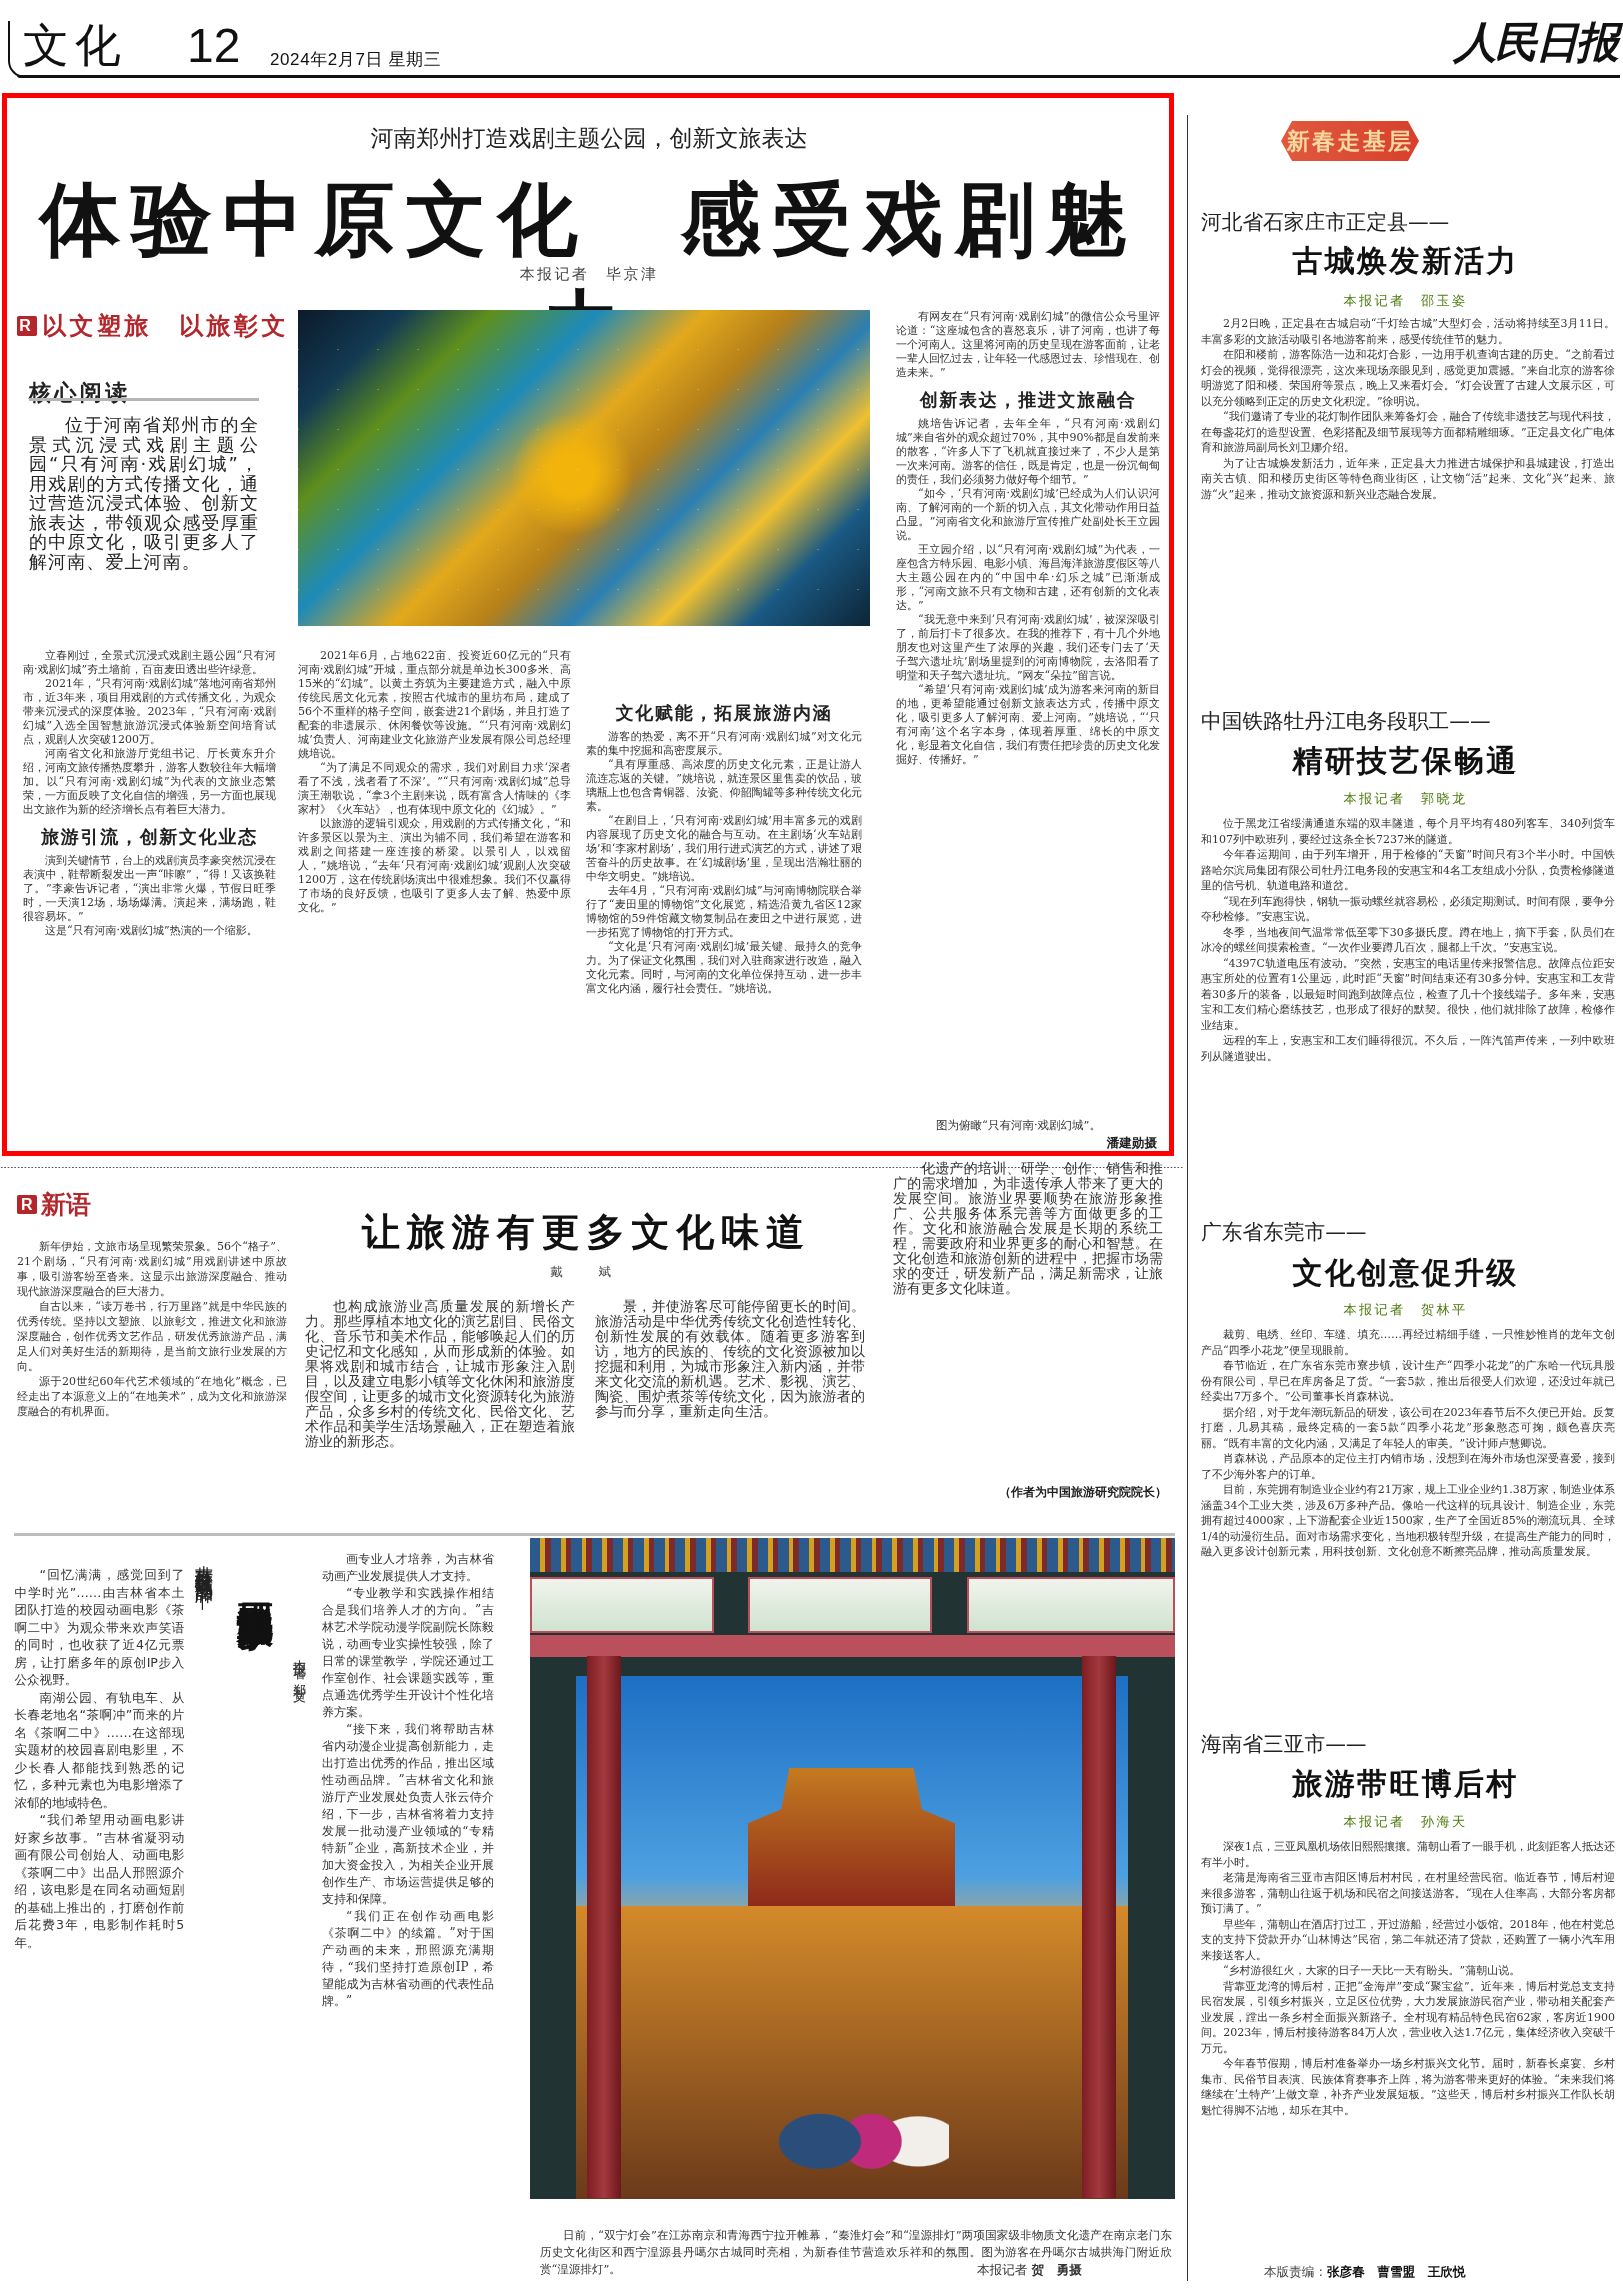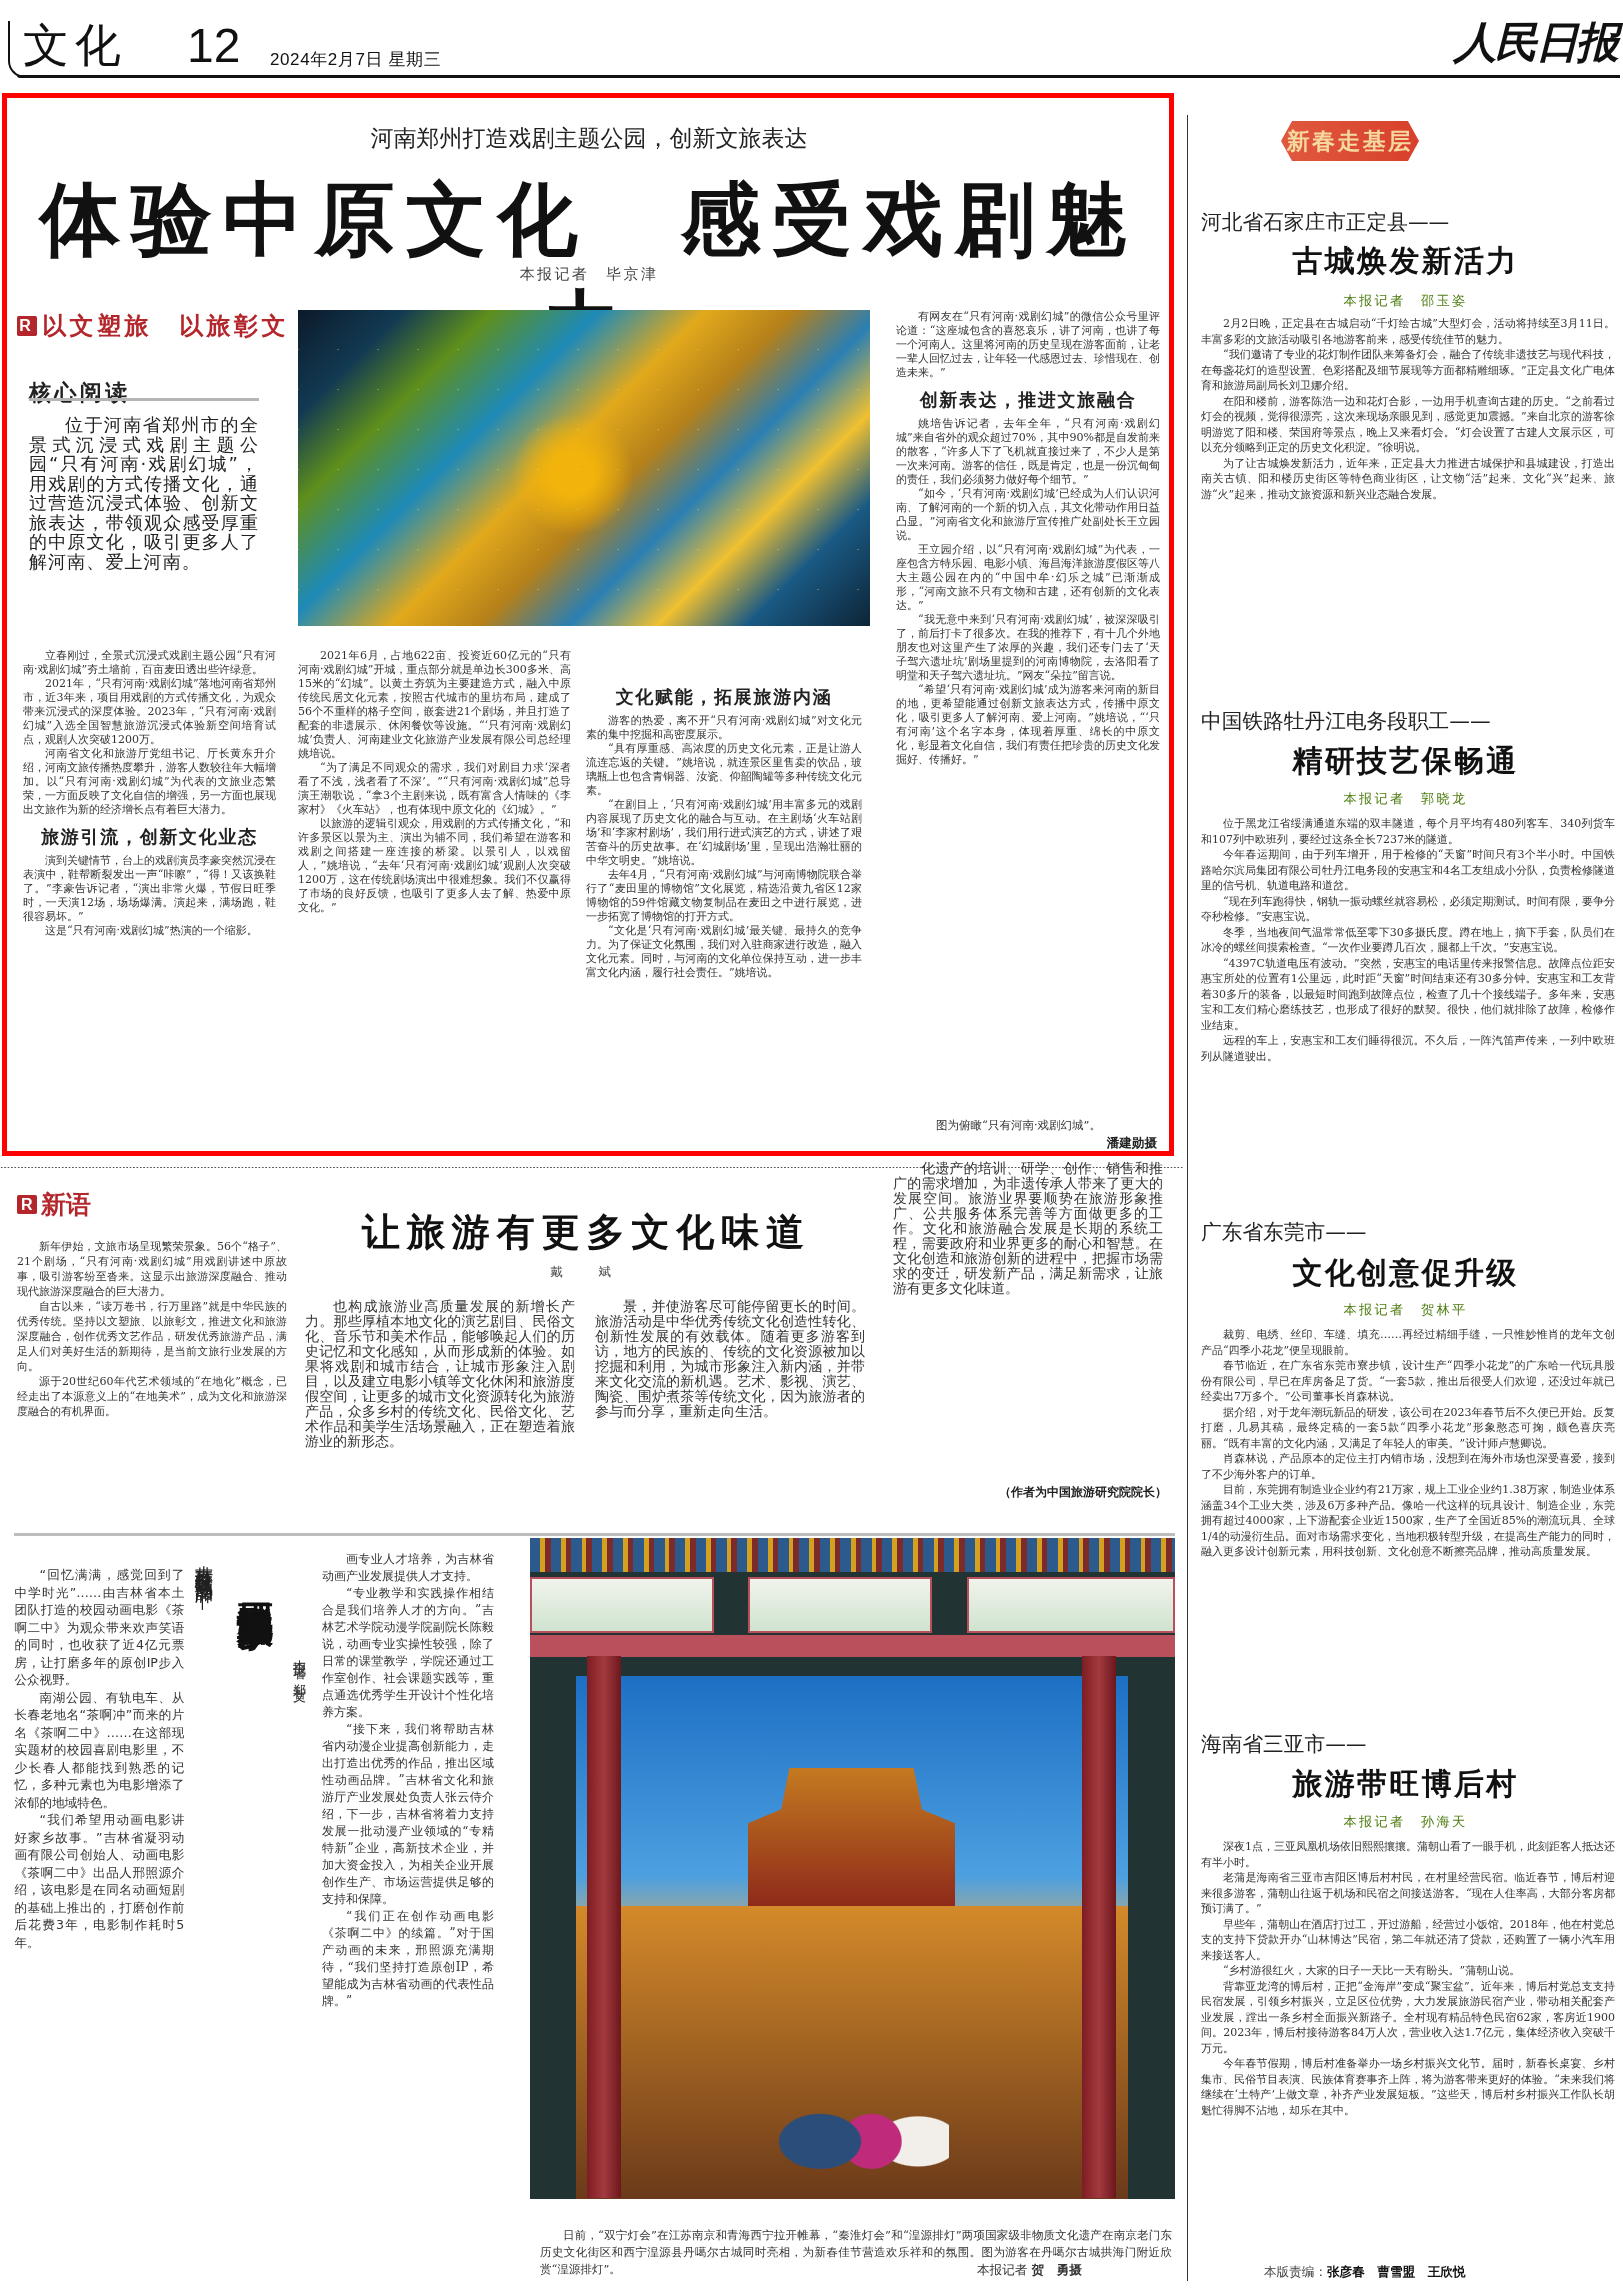--- a/index.html
+++ b/index.html
@@ -104,21 +104,21 @@
     <div class="grid"></div>
   </div>
 
 <div class="abs col" style="left:298px;top:649px;width:273px;">
   <p>2021年6月，占地622亩、投资近60亿元的“只有河南·戏剧幻城”开城，重点部分就是单边长300多米、高15米的“幻城”。以黄土夯筑为主要建造方式，融入中原传统民居文化元素，按照古代城市的里坊布局，建成了56个不重样的格子空间，嵌套进21个剧场，并且打造了配套的非遗展示、休闲餐饮等设施。“‘只有河南·戏剧幻城’负责人、河南建业文化旅游产业发展有限公司总经理姚培说。</p>
   <p>“为了满足不同观众的需求，我们对剧目力求‘深者看了不浅，浅者看了不深’。”“只有河南·戏剧幻城”总导演王潮歌说，“拿3个主剧来说，既有富含人情味的《李家村》《火车站》，也有体现中原文化的《幻城》。”</p>
   <p>以旅游的逻辑引观众，用戏剧的方式传播文化，“和许多景区以景为主、演出为辅不同，我们希望在游客和戏剧之间搭建一座连接的桥梁。以景引人，以戏留人，”姚培说，“去年‘只有河南·戏剧幻城’观剧人次突破1200万，这在传统剧场演出中很难想象。我们不仅赢得了市场的良好反馈，也吸引了更多人去了解、热爱中原文化。”</p>
 </div>
 
 <div class="abs col" style="left:586px;top:690px;width:276px;">
-  <div class="sub" style="margin-top:0">文化赋能，拓展旅游内涵</div>
+  <div class="sub" style="margin-top:16px">文化赋能，拓展旅游内涵</div>
   <p>游客的热爱，离不开“只有河南·戏剧幻城”对文化元素的集中挖掘和高密度展示。</p>
   <p>“具有厚重感、高浓度的历史文化元素，正是让游人流连忘返的关键。”姚培说，就连景区里售卖的饮品，玻璃瓶上也包含青铜器、汝瓷、仰韶陶罐等多种传统文化元素。</p>
   <p>“在剧目上，‘只有河南·戏剧幻城’用丰富多元的戏剧内容展现了历史文化的融合与互动。在主剧场‘火车站剧场’和‘李家村剧场’，我们用行进式演艺的方式，讲述了艰苦奋斗的历史故事。在‘幻城剧场’里，呈现出浩瀚壮丽的中华文明史。”姚培说。</p>
   <p>去年4月，“只有河南·戏剧幻城”与河南博物院联合举行了“麦田里的博物馆”文化展览，精选沿黄九省区12家博物馆的59件馆藏文物复制品在麦田之中进行展览，进一步拓宽了博物馆的打开方式。</p>
   <p>“文化是‘只有河南·戏剧幻城’最关键、最持久的竞争力。为了保证文化氛围，我们对入驻商家进行改造，融入文化元素。同时，与河南的文化单位保持互动，进一步丰富文化内涵，履行社会责任。”姚培说。</p>
 </div>
 
 <div class="abs col" style="left:896px;top:310px;width:264px;">
   <p>有网友在“只有河南·戏剧幻城”的微信公众号里评论道：“这座城包含的喜怒哀乐，讲了河南，也讲了每一个河南人。这里将河南的历史呈现在游客面前，让老一辈人回忆过去，让年轻一代感恩过去、珍惜现在、创造未来。”</p>
   <div class="sub">创新表达，推进文旅融合</div>
@@ -132,22 +132,22 @@
 <div class="abs photographer1">潘建勋摄</div>
 
 <div class="abs right-rule"></div>
 <div class="abs xinchun">新春走基层</div>
 
 <div class="abs r-kick" style="top:208px">河北省石家庄市正定县——</div>
 <div class="abs r-head" style="top:241px">古城焕发新活力</div>
 <div class="abs r-by" style="top:292px">本报记者　邵玉姿</div>
 <div class="abs r-body" style="top:316px">
   <p>2月2日晚，正定县在古城启动“千灯绘古城”大型灯会，活动将持续至3月11日。丰富多彩的文旅活动吸引各地游客前来，感受传统佳节的魅力。</p>
+  <p>在阳和楼前，游客陈浩一边和花灯合影，一边用手机查询古建的历史。“之前看过灯会的视频，觉得很漂亮，这次来现场亲眼见到，感觉更加震撼。”来自北京的游客徐明游览了阳和楼、荣国府等景点，晚上又来看灯会。“灯会设置了古建人文展示区，可以充分领略到正定的历史文化积淀。”徐明说。</p>
   <p>“我们邀请了专业的花灯制作团队来筹备灯会，融合了传统非遗技艺与现代科技，在每盏花灯的造型设置、色彩搭配及细节展现等方面都精雕细琢。”正定县文化广电体育和旅游局副局长刘卫娜介绍。</p>
-  <p>在阳和楼前，游客陈浩一边和花灯合影，一边用手机查询古建的历史。“之前看过灯会的视频，觉得很漂亮，这次来现场亲眼见到，感觉更加震撼。”来自北京的游客徐明游览了阳和楼、荣国府等景点，晚上又来看灯会。“灯会设置了古建人文展示区，可以充分领略到正定的历史文化积淀。”徐明说。</p>
   <p>为了让古城焕发新活力，近年来，正定县大力推进古城保护和县城建设，打造出南关古镇、阳和楼历史街区等特色商业街区，让文物“活”起来、文化“兴”起来、旅游“火”起来，推动文旅资源和新兴业态融合发展。</p>
 </div>
 
 <div class="abs r-kick" style="top:707px">中国铁路牡丹江电务段职工——</div>
 <div class="abs r-head" style="top:741px">精研技艺保畅通</div>
 <div class="abs r-by" style="top:790px">本报记者　郭晓龙</div>
 <div class="abs r-body" style="top:816px">
   <p>位于黑龙江省绥满通道东端的双丰隧道，每个月平均有480列客车、340列货车和107列中欧班列，要经过这条全长7237米的隧道。</p>
   <p>今年春运期间，由于列车增开，用于检修的“天窗”时间只有3个半小时。中国铁路哈尔滨局集团有限公司牡丹江电务段的安惠宝和4名工友组成小分队，负责检修隧道里的信号机、轨道电路和道岔。</p>
   <p>“现在列车跑得快，钢轨一振动螺丝就容易松，必须定期测试。时间有限，要争分夺秒检修。”安惠宝说。</p>

